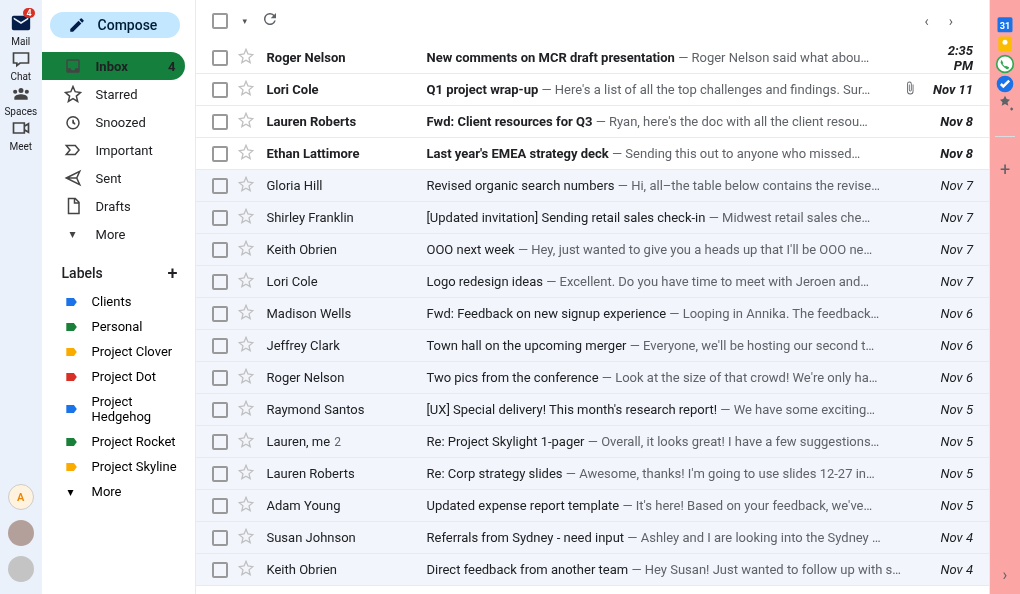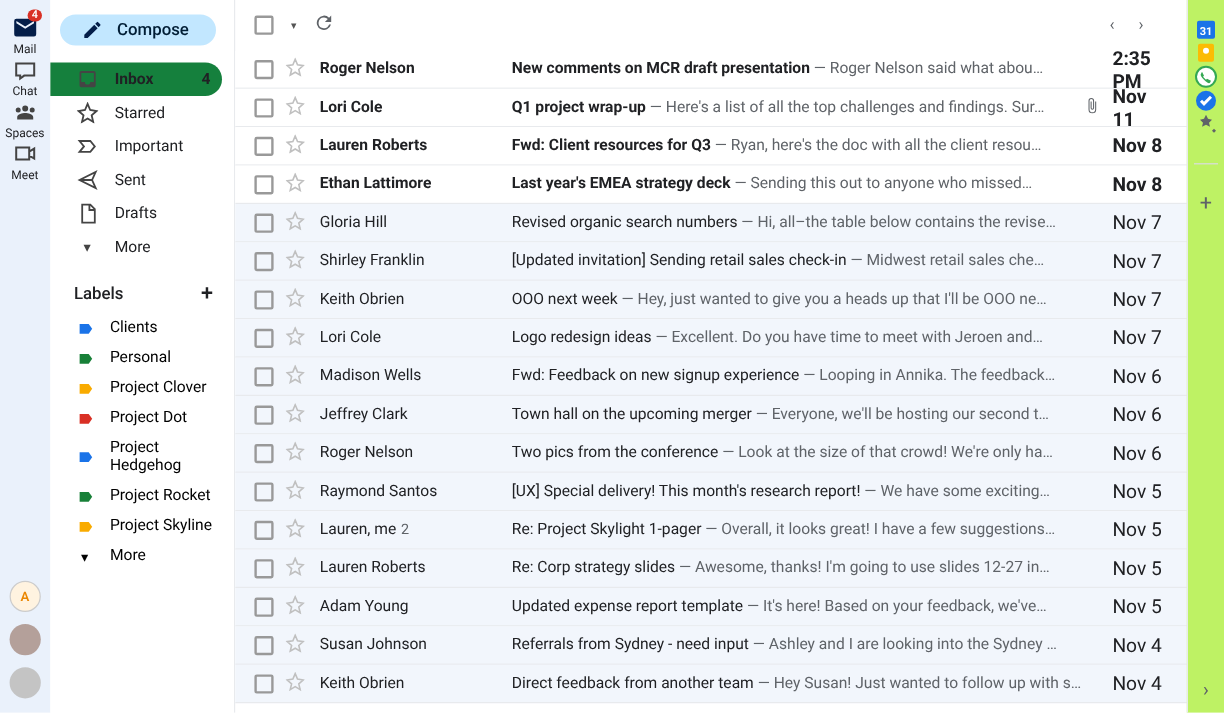--- a/index.html
+++ b/index.html
@@ -34,25 +34,25 @@
 .list { flex: 1; overflow-y: auto; }
 .row { display: flex; align-items: center; padding: 0 16px; height: 32px; border-bottom: 1px solid #e8eaed; font-size: 13px; color: #5f6368; cursor:pointer;}
 .row.unread .sender, .row.unread .subject, .row.unread .date { font-weight: 700; color: #202124; }
 .row .sender { width: 160px; color: #202124; flex-shrink:0; white-space:nowrap;}
 .row.unread { background: #fff; }
 .row:not(.unread) { background: #f2f6fc; }
 .row .star { margin: 0 12px 0 10px; color: #c0c0c0; cursor:pointer;}
 .row .content { flex: 1; overflow: hidden; white-space: nowrap; text-overflow: ellipsis;}
 .row .subject { color: #202124;}
 .row .snippet { color: #5f6368;}
-.row .date { width: 54px; text-align: left; font-size: 16px; color:#202124; flex-shrink:0; padding-left:8px;}
+.row .date { width: 54px; text-align: right; font-size: 13px; color:#202124; flex-shrink:0; padding-left:8px;font-style:italic;}
 .row .attach { width: 18px; text-align:center; color:#5f6368; flex-shrink:0;}
 .count-chip { color:#5f6368; font-weight:400; font-size:12px; margin-left:4px;}
 
-.sidepanel { width: 40px; background: #bef264; border-left: 1px solid #e8eaed; display: flex; flex-direction: column; align-items: center; padding-top: 14px; gap: 22px;}
+.sidepanel { width: 40px; background: #fca5a5; border-left: 1px solid #e8eaed; display: flex; flex-direction: column; align-items: center; padding-top: 14px; gap: 22px;}
 .side-icon { width: 20px; height: 20px; display:flex; align-items:center; justify-content:center; cursor:pointer;}
 .side-collapse { margin-top:auto; margin-bottom:10px; cursor:pointer; color:#5f6368;}
 </style>
 </head>
 <body>
 
 <div class="rail">
   <div id="rail-items">
       <div class="rail-item">
         <div class="rail-icon">
@@ -116,20 +116,29 @@
         <span class="nav-icon">
           <svg width="18" height="18" viewBox="0 0 24 24">
             <path fill="none" stroke="currentColor" stroke-width="2" d="M12 2l2.9 6.9L22 10l-5.5 4.8L18.2 22 12 18.3 5.8 22l1.7-7.2L2 10l7.1-1.1z"></path>
           </svg>
         </span>
         <span>Starred</span>
       </div>
       <div class="nav-item">
         <span class="nav-icon">
           <svg width="18" height="18" viewBox="0 0 24 24">
+            <circle cx="12" cy="13" r="8" fill="none" stroke="currentColor" stroke-width="2"></circle>
+            <path stroke="currentColor" stroke-width="2" d="M12 9v4l3 2"></path>
+          </svg>
+        </span>
+        <span>Snoozed</span>
+      </div>
+      <div class="nav-item">
+        <span class="nav-icon">
+          <svg width="18" height="18" viewBox="0 0 24 24">
             <path fill="none" stroke="currentColor" stroke-width="2" d="M3 6h12l5 6-5 6H3l5-6z"></path>
           </svg>
         </span>
         <span>Important</span>
       </div>
       <div class="nav-item">
         <span class="nav-icon">
           <svg width="18" height="18" viewBox="0 0 24 24">
             <path fill="none" stroke="currentColor" stroke-width="2" d="M3 12l18-9-4 9 4 9z M3 12h14"></path>
           </svg>

